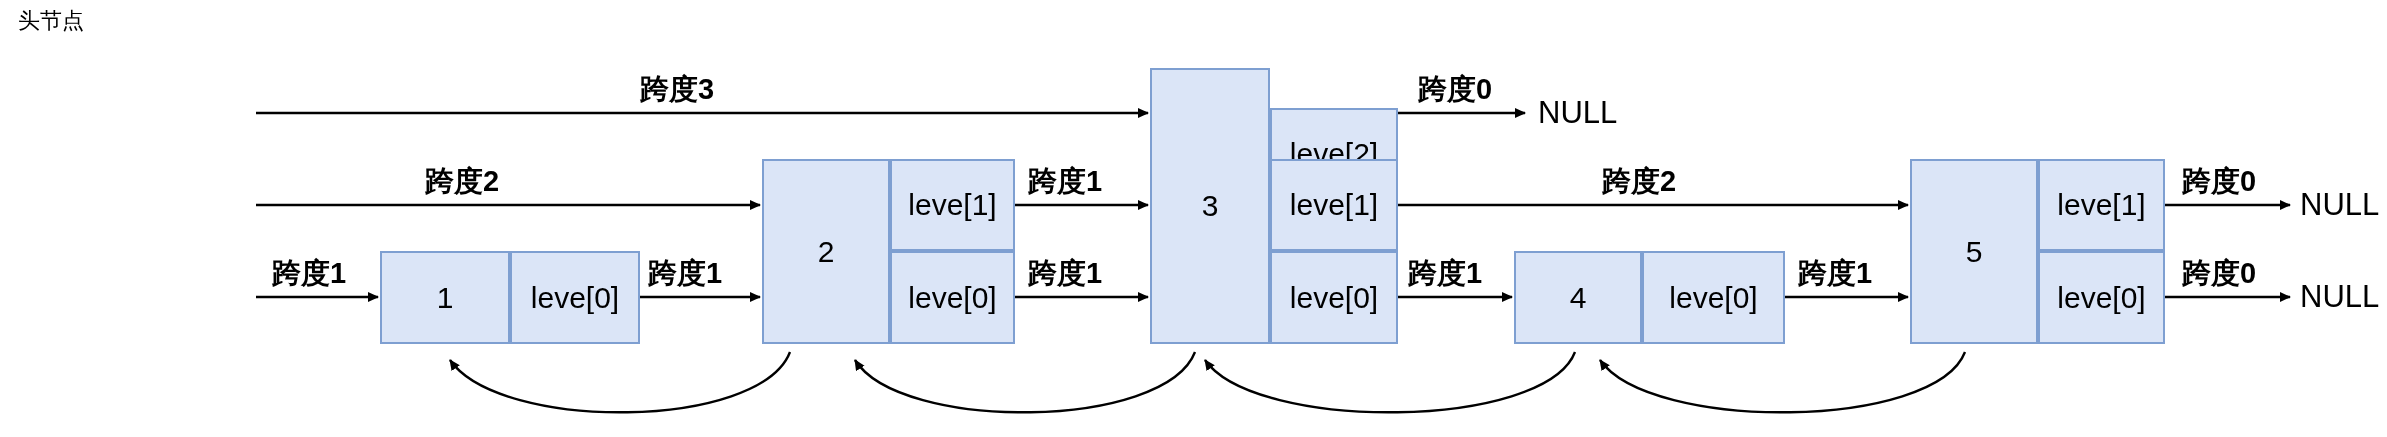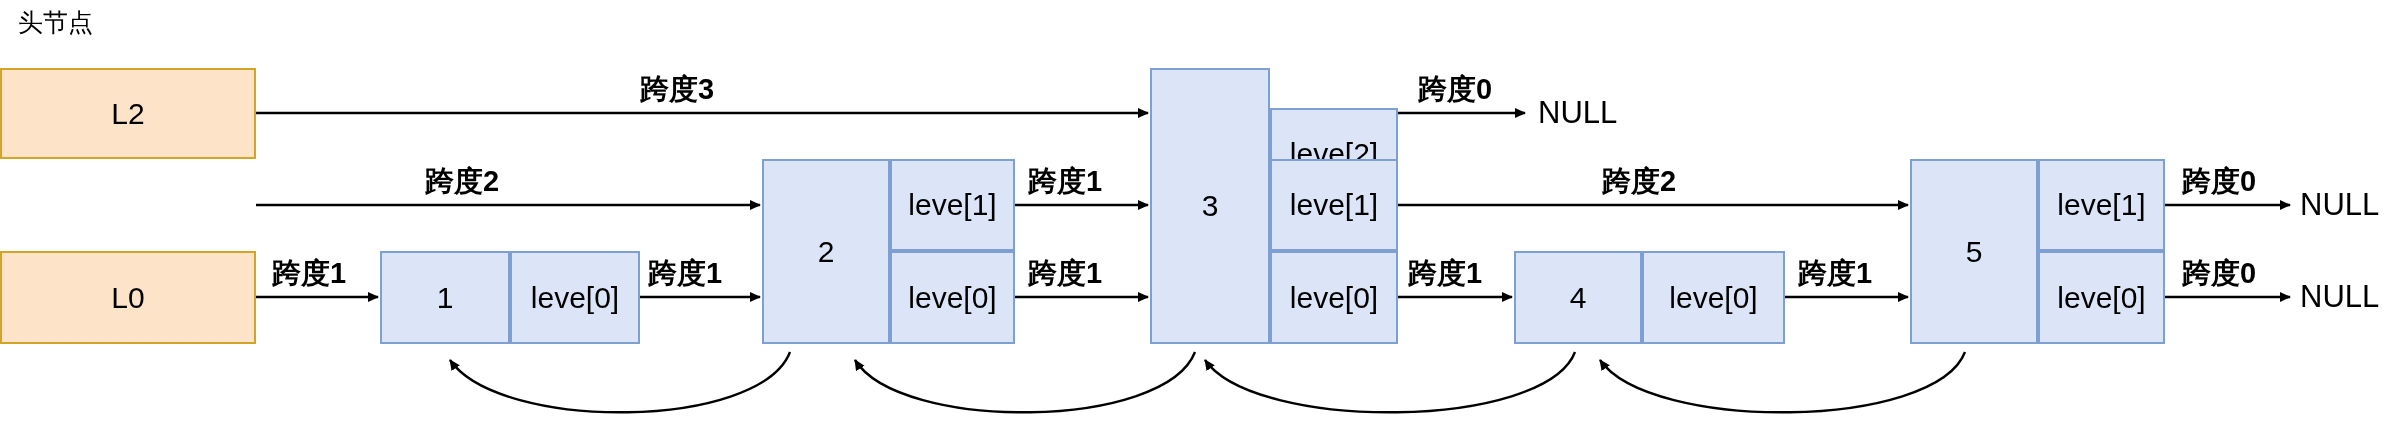--- a/index.html
+++ b/index.html
@@ -1,20 +1,20 @@
 <!DOCTYPE html>
 <html><head>
 <meta charset="utf-8">
 <style>
   html,body{margin:0;padding:0;background:#ffffff;}
   body{font-family:"Liberation Sans","DejaVu Sans",sans-serif;}
   #stage{position:relative;width:2387px;height:437px;background:#ffffff;overflow:hidden;}
   #svg{position:absolute;left:0;top:0;width:2387px;height:437px;}
   .txt{position:absolute;white-space:nowrap;color:#000000;}
-  .caption{font-size:25px;}
+  .caption{font-size:22px;}
   .spanlabel{font-size:29px;font-weight:bold;}
   .nulllabel{font-size:31px;}
   .cell{position:absolute;box-sizing:border-box;display:flex;align-items:center;justify-content:center;}
   .headcell{background:#fde3c7;border:2px solid #d6a329;font-size:30px;color:#000;}
   .nodecell{background:#dbe5f7;border:2px solid #7e9fd1;font-size:30px;color:#000;}
 </style>
 </head>
 <body>
 
 <div id="stage">
@@ -51,26 +51,20 @@
     <line x1="2165" y1="297" x2="2290" y2="297" stroke="#000" stroke-width="2.4" marker-end="url(#ah)"></line>
 
     <path d="M 790 352 C 760 430, 500 432, 450 360" fill="none" stroke="#000" stroke-width="2.4" marker-end="url(#ah)"></path>
     <path d="M 1195 352 C 1165 430, 900 432, 855 360" fill="none" stroke="#000" stroke-width="2.4" marker-end="url(#ah)"></path>
     <path d="M 1575 352 C 1545 430, 1255 432, 1205 360" fill="none" stroke="#000" stroke-width="2.4" marker-end="url(#ah)"></path>
     <path d="M 1965 352 C 1935 430, 1650 432, 1600 360" fill="none" stroke="#000" stroke-width="2.4" marker-end="url(#ah)"></path>
   </svg>
 
   <div class="txt caption" style="left:18px;top:6px;">头节点</div>
 
-  <div class="cell headcell" style="left:0px;top:68px;width:256px;height:91px;">
-    <span>L2</span>
-  </div>
-  <div class="cell headcell" style="left:0px;top:251px;width:256px;height:93px;">
-    <span>L0</span>
-  </div>
 
   <div class="cell nodecell" style="left:380px;top:251px;width:130px;height:93px;">
     <span>1</span>
   </div>
   <div class="cell nodecell" style="left:510px;top:251px;width:130px;height:93px;">
     <span>leve[0]</span>
   </div>
 
   <div class="cell nodecell" style="left:762px;top:159px;width:128px;height:185px;">
     <span>2</span>

